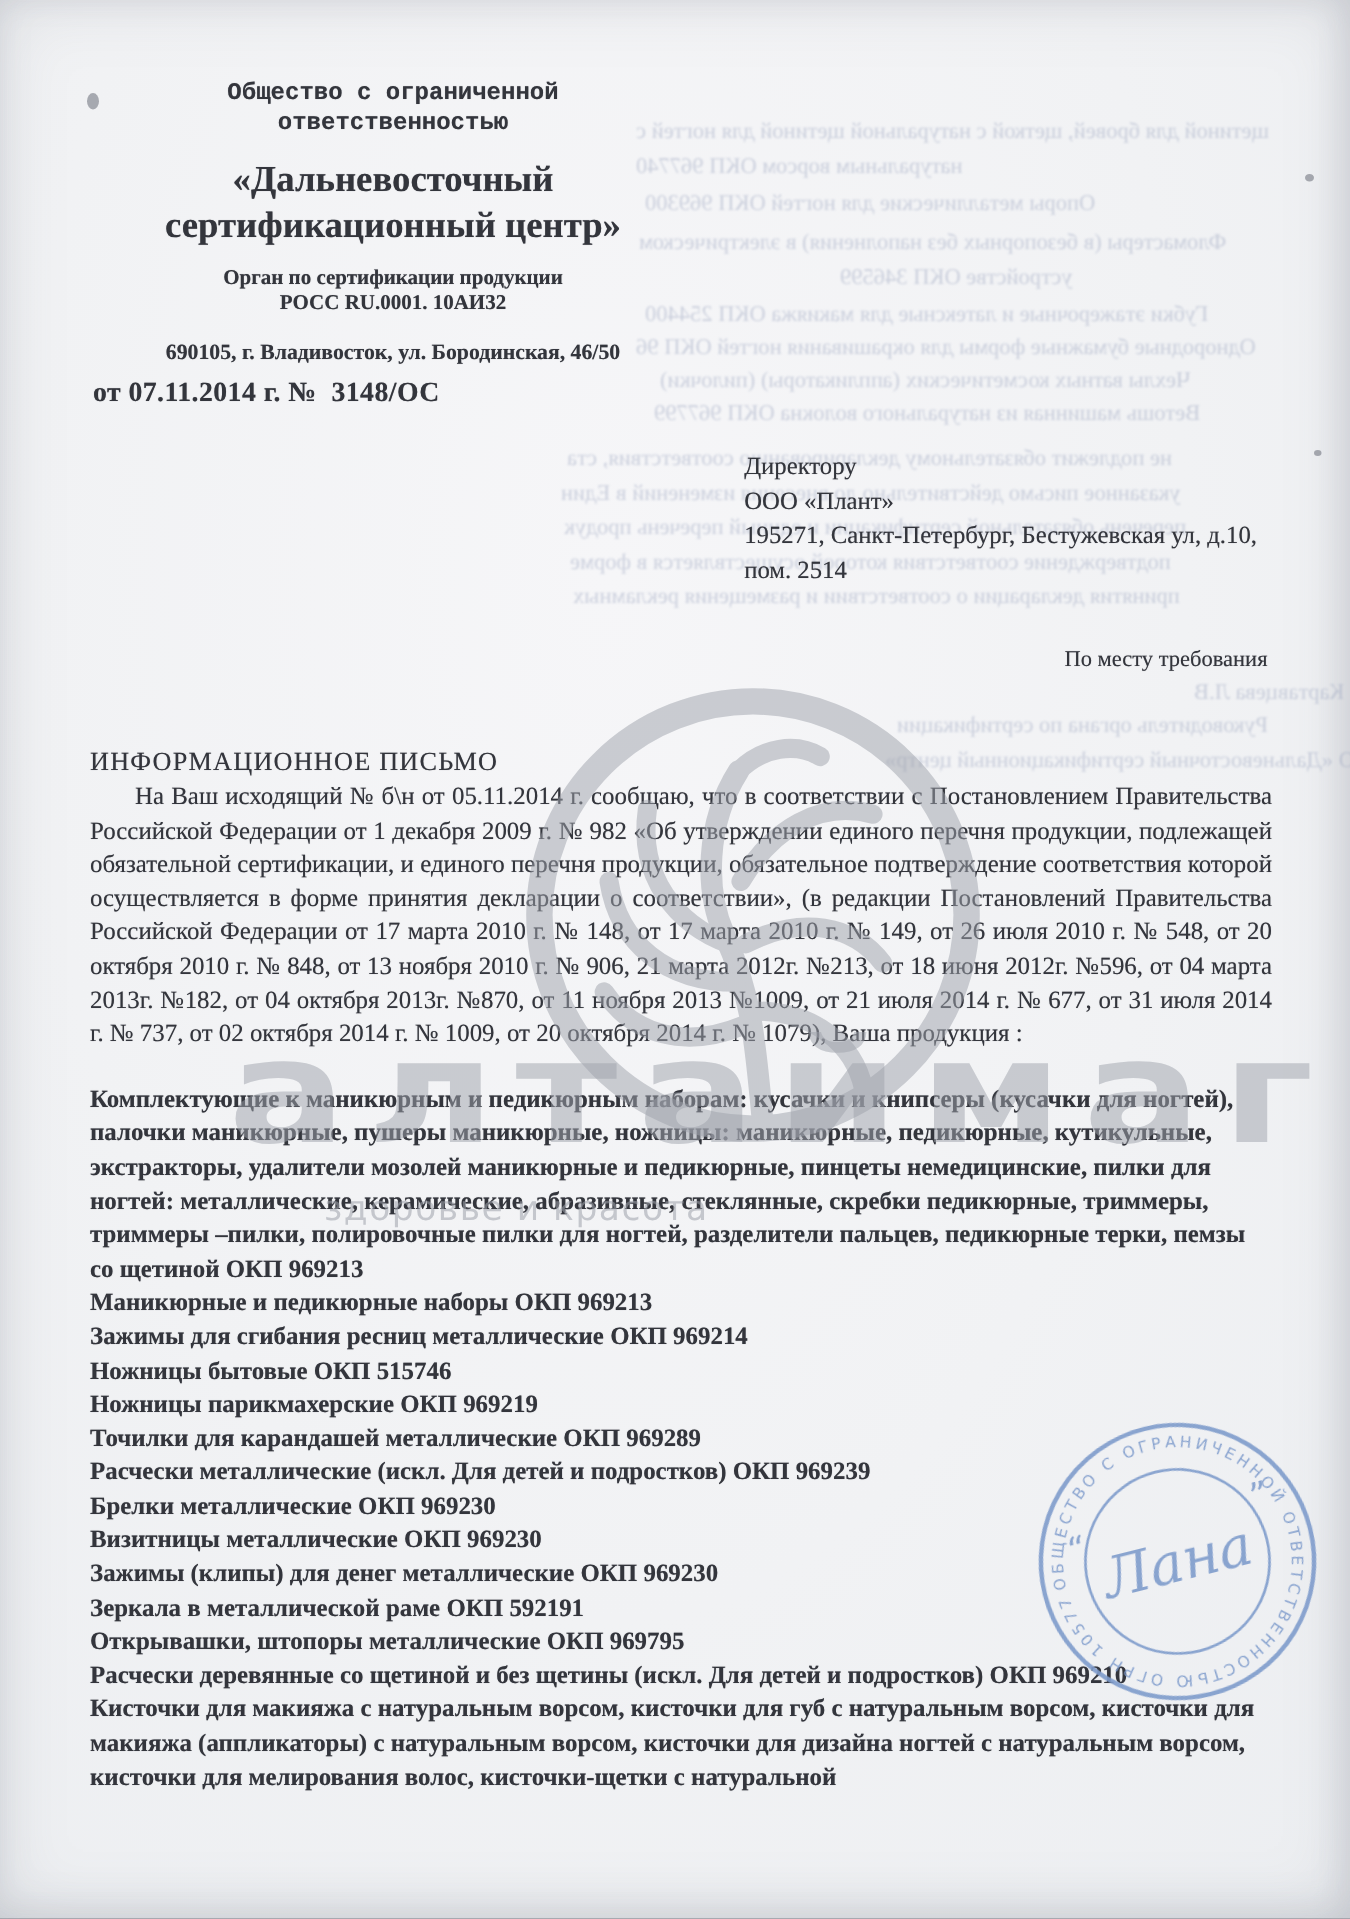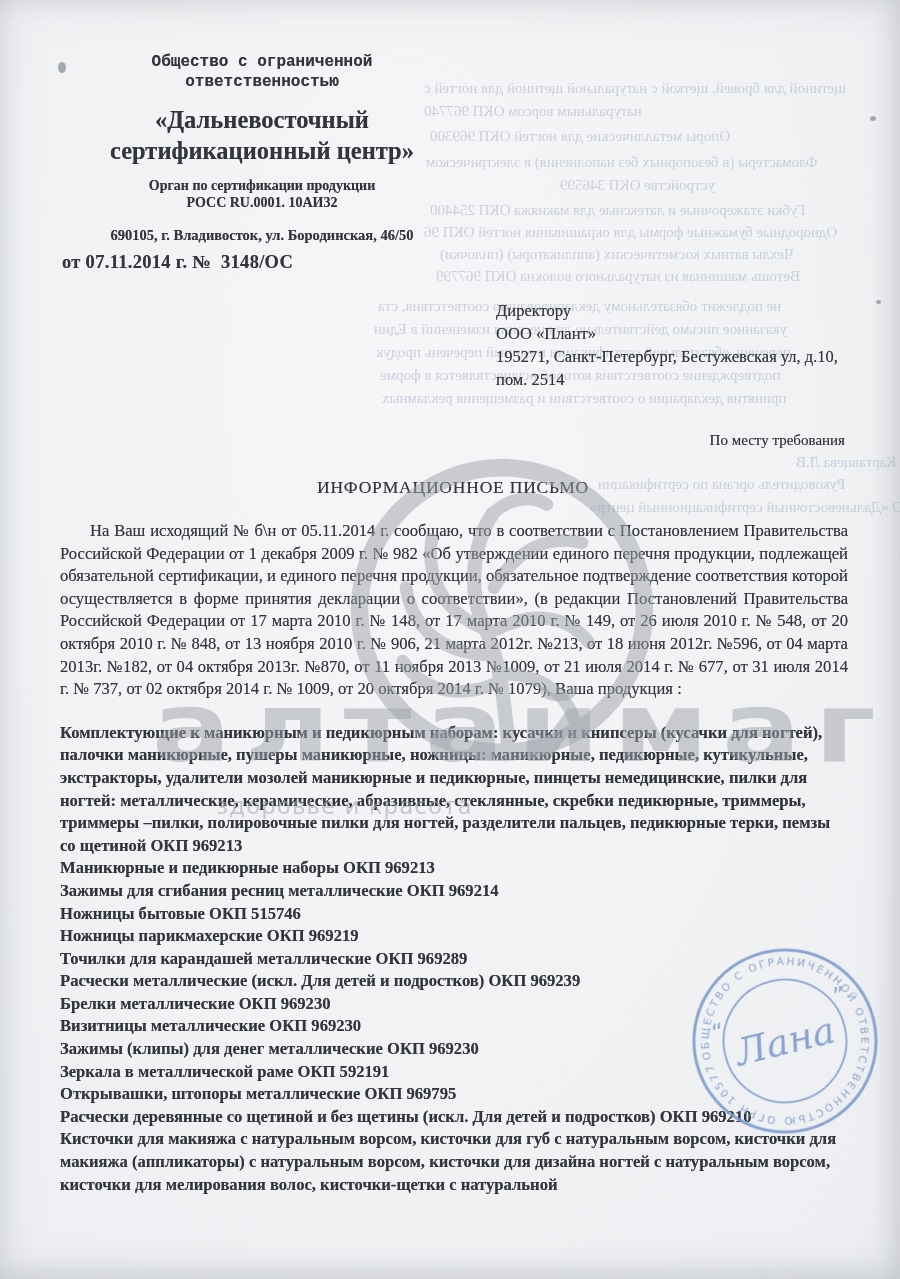--- a/index.html
+++ b/index.html
@@ -19,21 +19,21 @@
   .org-name { margin-top:12px; font-size:24.5px; line-height:31px; }
   .org-role { margin-top:11px; font-size:14px; line-height:17px; }
   .org-accr { font-size:14px; line-height:17px; }
   .org-addr { margin-top:16px; font-size:14.5px; }
 
   .ref-line { position:absolute; left:62px; top:252px; font-size:18.5px; font-weight:bold; letter-spacing:.3px; }
 
   .recipient { position:absolute; right:62px; top:299px; text-align:left; font-size:16.5px; line-height:23px; }
   .delivery  { position:absolute; right:55px; top:432px; font-size:15px; }
 
-  .letter-title { position:absolute; left:60px; top:477px; width:786px; text-align:center; font-size:17.5px; letter-spacing:.8px; }
+  .letter-title { position:absolute; left:60px; top:497px; width:786px; text-align:left; font-size:17.5px; letter-spacing:.8px; }
 
   .letter-body { position:absolute; left:60px; top:520px; width:788px; font-size:16.6px; line-height:22.6px; }
   .intro { margin:0; text-align:justify; text-indent:30px; }
   .products { margin-top:21px; }
   .pline { margin:0;font-weight:bold; }
 
   
   .wm-logo { position:absolute; left:342px; top:450px; width:320px; height:320px; opacity:.5; pointer-events:none; }
   .wm-brand {
     position:absolute; left:152px; top:680px;

